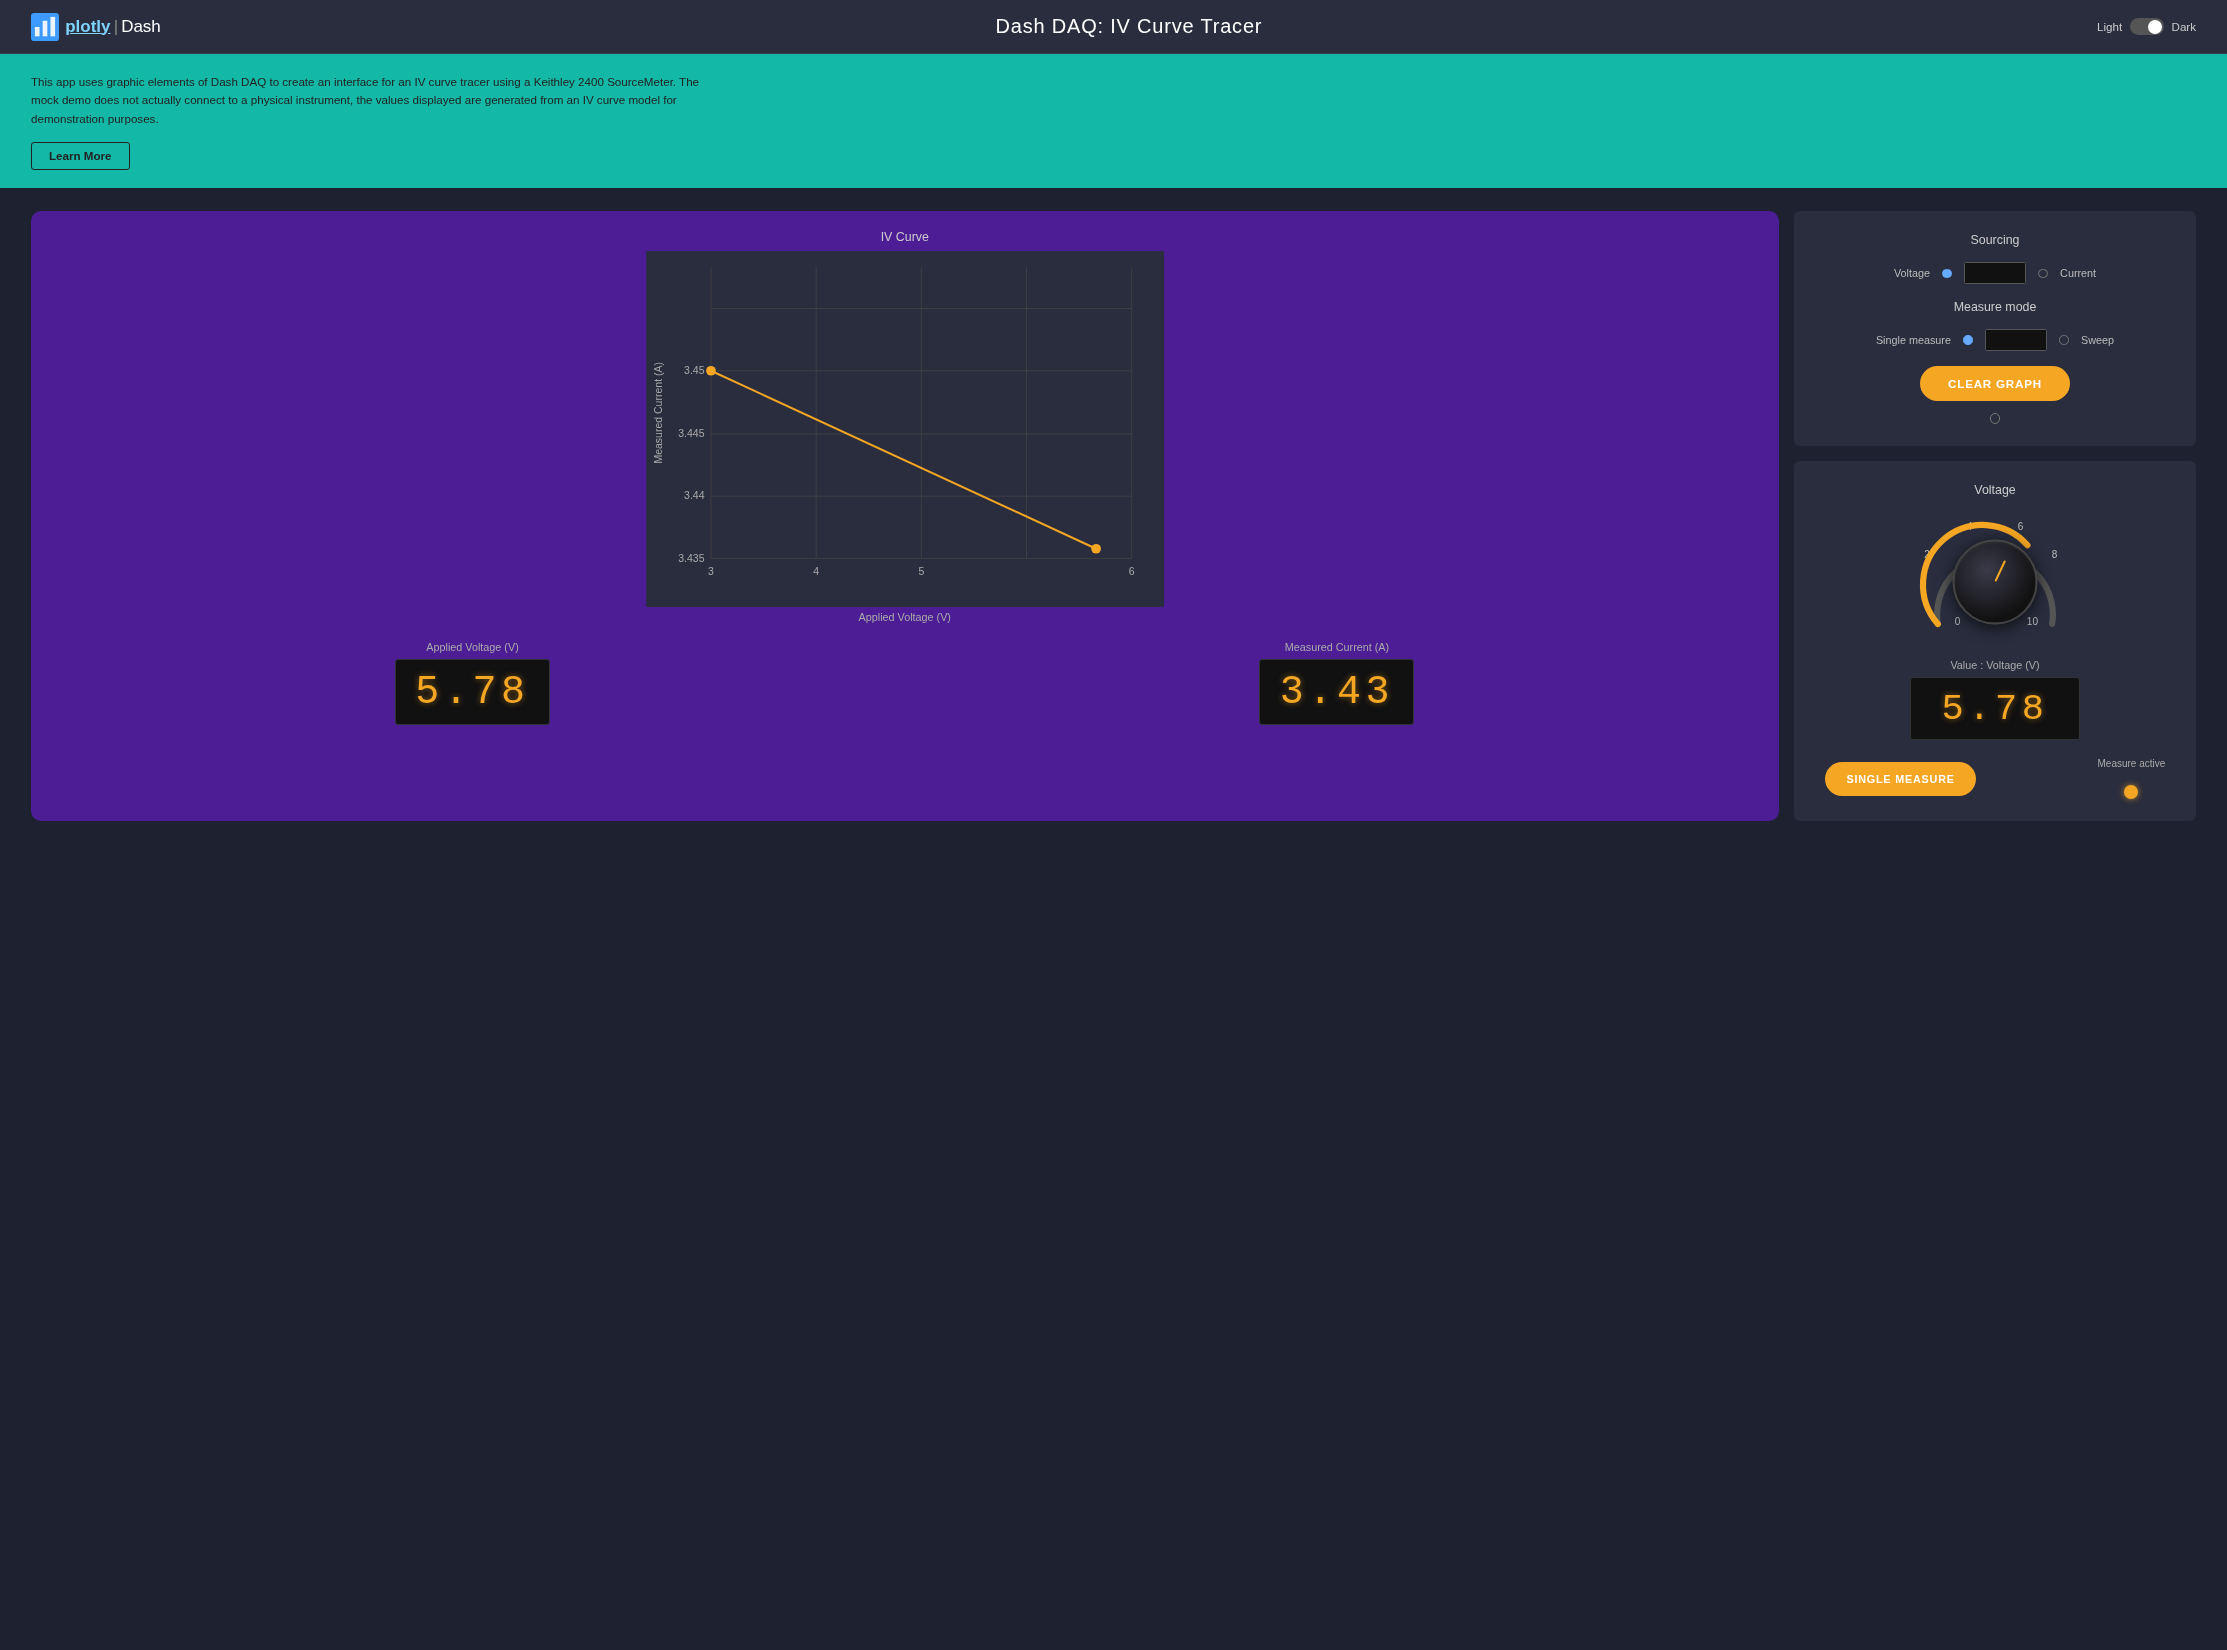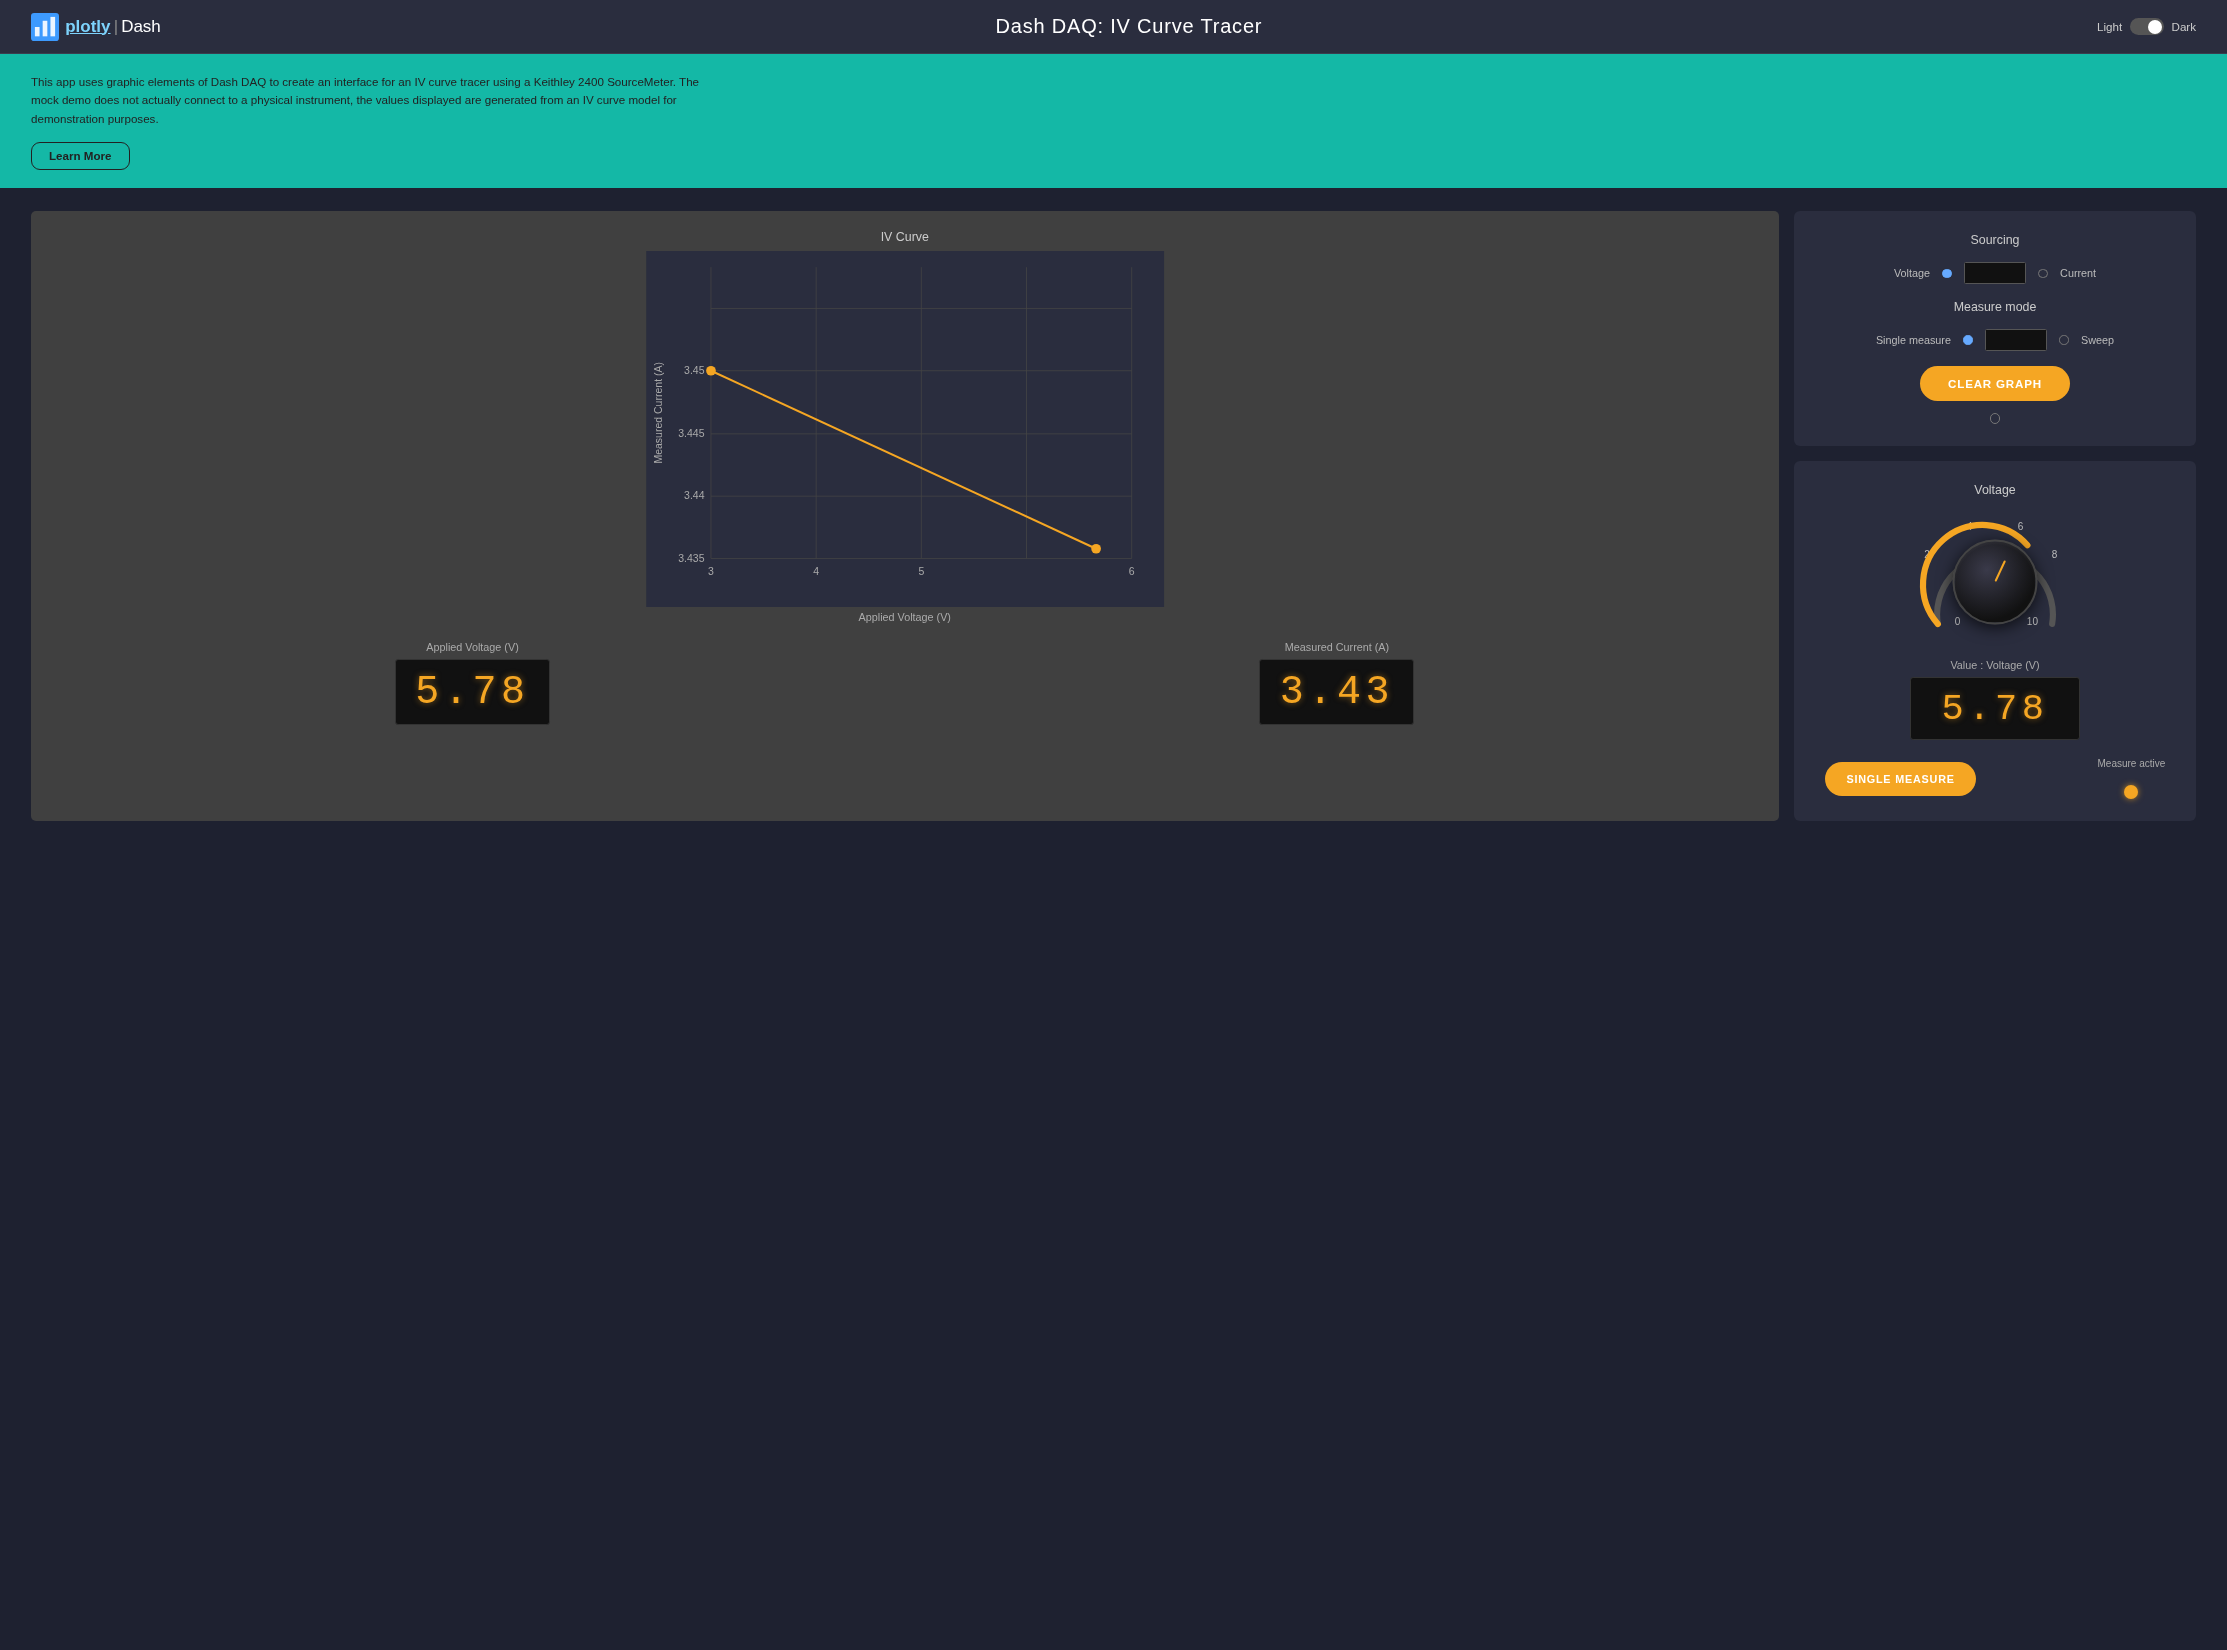--- a/index.html
+++ b/index.html
@@ -82,35 +82,35 @@
     }
     .learn-more-btn {
       display: inline-block;
       border: 1.5px solid #222;
       background: transparent;
       color: #222;
       padding: 6.2px 17px;
       font-size: 11.6px;
       font-weight: 600;
       cursor: pointer;
-      border-radius: 9px;
+      border-radius: 3px;
     }
 
     
     .main-content {
       display: flex;
       gap: 15.5px;
       padding: 23px 31px;
     }
 
     
     .left-panel {
       flex: 1;
-      background: #404040;
-      border-radius: 5px;
+      background: #4c1d95;
+      border-radius: 10px;
       padding: 18.6px;
       min-height: 572px;
     }
 
     
     .chart-title {
       text-align: center;
       font-size: 12.4px;
       color: #ccc;
       margin-bottom: 7.7px;

